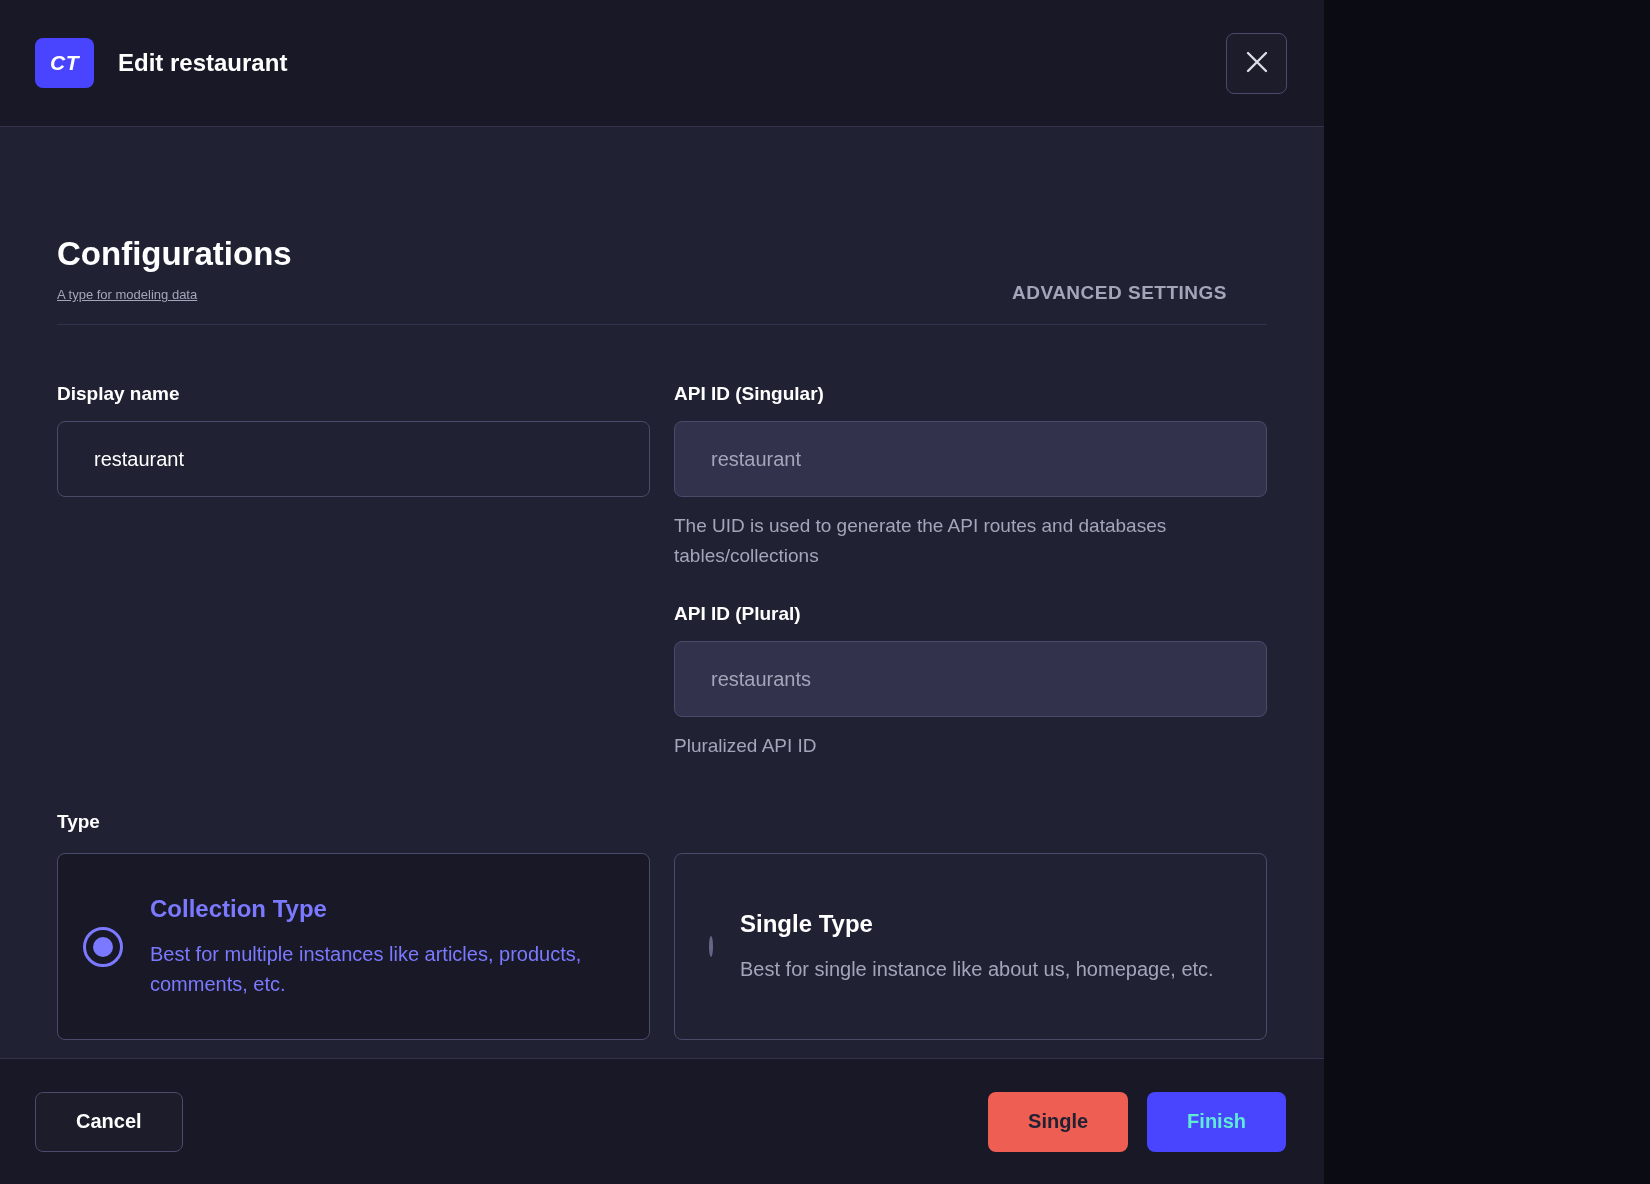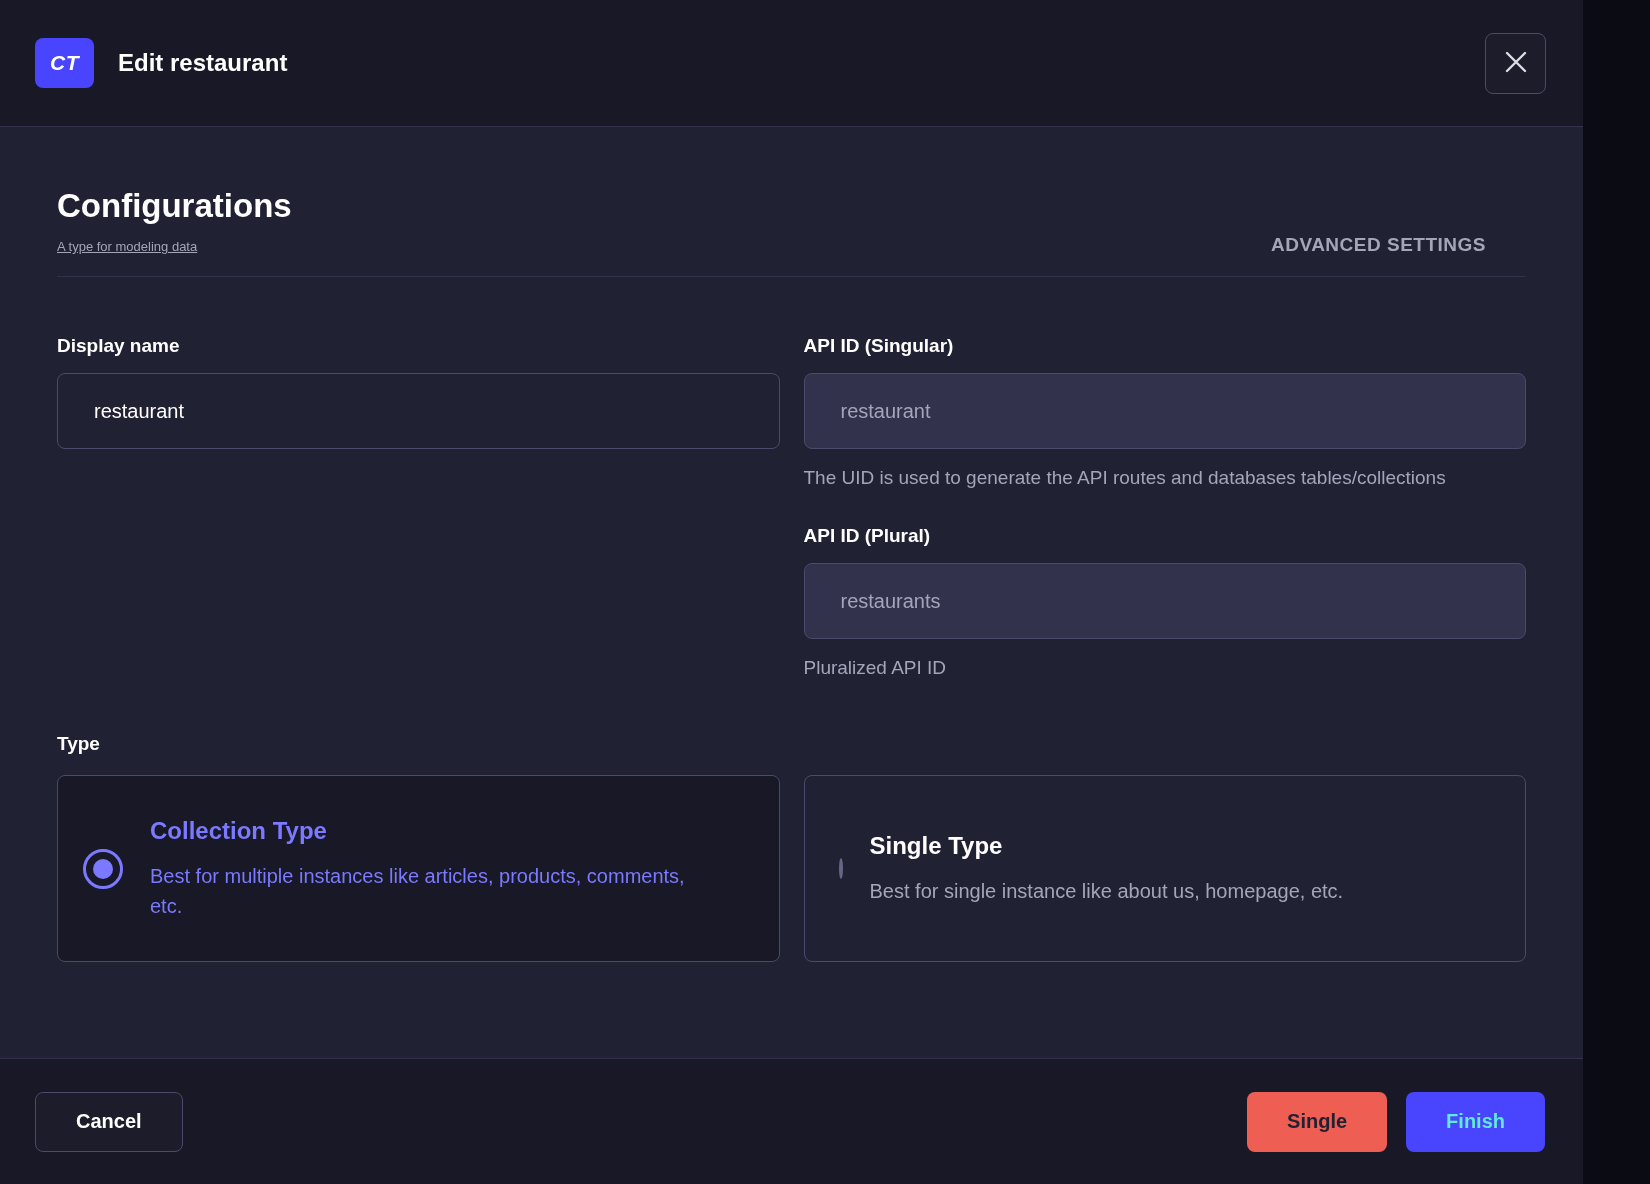--- a/index.html
+++ b/index.html
@@ -11,21 +11,21 @@
     --bg-filled:#32324d;
     --border-soft:#32324d;
     --border-input:#4a4a6a;
     --text-muted:#a5a5ba;
     --text-white:#ffffff;
   }
   *{box-sizing:border-box;margin:0;padding:0;}
   html,body{background:#0b0b14;}
   body{font-family:"Liberation Sans", sans-serif;}
   .modal{
-    width:1583px;height:1184px;
+    width:1324px;height:1184px;
     background:var(--bg-body);
     display:flex;flex-direction:column;
     overflow:hidden;
   }
   
   .modal-header{
     height:127px;flex:0 0 127px;
     background:var(--bg-dark);
     border-bottom:1px solid var(--border-soft);
     display:flex;align-items:center;
@@ -48,21 +48,21 @@
     border:1px solid var(--border-input);
     display:flex;align-items:center;justify-content:center;
     cursor:pointer;
   }
   
   .modal-body{flex:1;padding:0 57px;background:var(--bg-body);}
   .intro-row{
     display:flex;justify-content:space-between;align-items:flex-end;
     padding-top:60px;border-bottom:1px solid var(--border-soft);
   }
-  .section-title{color:var(--text-white);font-size:33px;font-weight:bold;}
+  .section-title{color:var(--text-white);font-size:33px;font-weight:bold;margin-top:48px;}
   .section-subtitle{color:var(--text-muted);font-size:13px;margin-top:14px;padding-bottom:22px;text-decoration:underline;}
   .tabs{display:flex;align-self:flex-end;}
   .tab{
     padding:18px 40px 20px 40px;
     font-size:19px;font-weight:bold;letter-spacing:.5px;
     color:var(--text-muted);cursor:pointer;white-space:nowrap;
   }
   .tab.active{
     color:var(--primary-light);
     box-shadow:inset 0 -4px 0 var(--primary-light);

